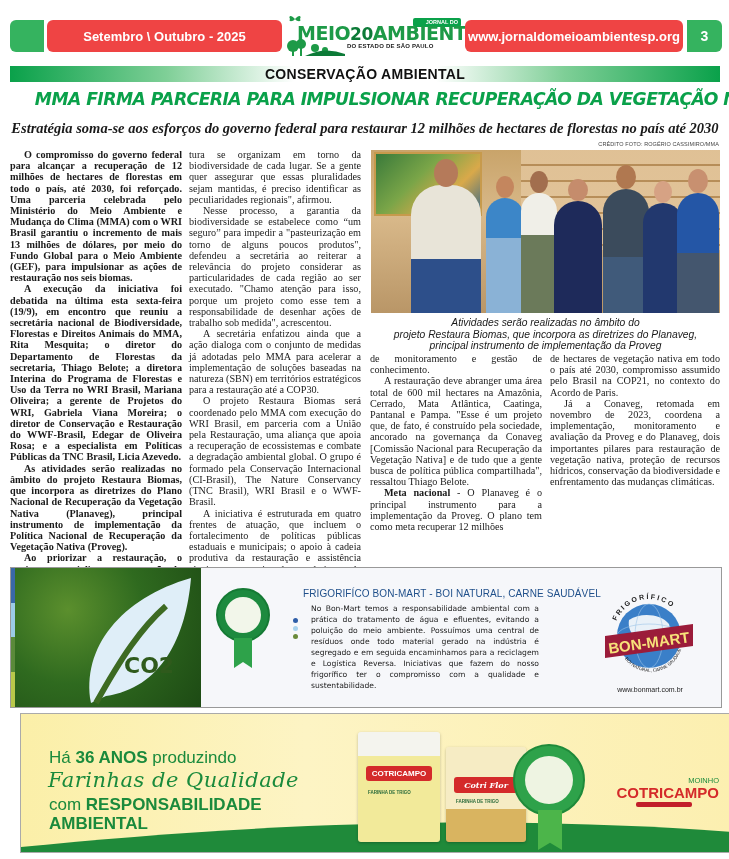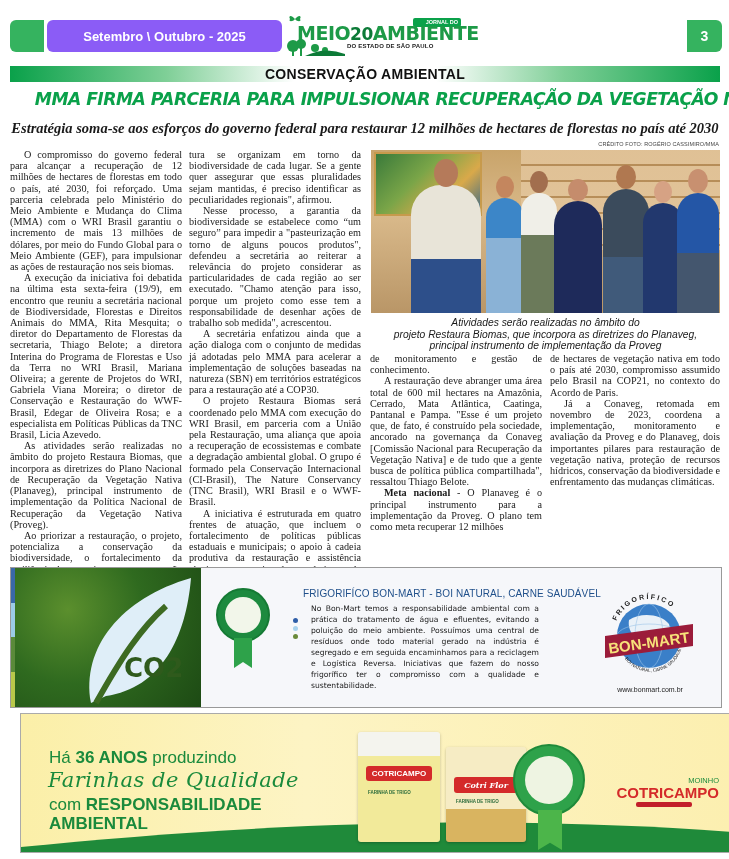--- a/index.html
+++ b/index.html
@@ -1,21 +1,21 @@
 <!DOCTYPE html>
 <html><head>
 <meta charset="utf-8">
 <style>
   * { box-sizing: border-box; margin: 0; padding: 0; }
   html, body { width: 729px; height: 859px; background: #ffffff; overflow: hidden; }
   body { position: relative; font-family: "Liberation Serif", serif; color: #1a1a1a; }
 
   
   .masthead { position: absolute; top: 20px; left: 10px; width: 712px; height: 32px; }
-  .mh-block { position: absolute; top: 0; height: 32px; background: #8b5cf6; border-radius: 6px; }
+  .mh-block { position: absolute; top: 0; height: 32px; background: #ef4444; border-radius: 6px; }
   .mh-left-stub { left: 0; width: 34px; background: #35b35f; border-radius: 6px 0 0 6px; }
   .mh-date { left: 37px; width: 235px; display: flex; align-items: center; justify-content: center;
     color: #fff; font-family: "Liberation Sans", sans-serif; font-weight: bold; font-size: 13px; }
   .mh-url { left: 455px; width: 218px; display: flex; align-items: center; justify-content: center;
     color: #fff; font-family: "Liberation Sans", sans-serif; font-weight: bold; font-size: 13px; }
   .mh-page { left: 677px; width: 35px; display: flex; align-items: center; justify-content: center;
     color: #fff; font-family: "Liberation Sans", sans-serif; font-weight: bold; font-size: 14px;
     background: #35b35f; border-radius: 0 6px 6px 0; }
   .mh-logo { position: absolute; left: 275px; top: -6px; width: 178px; height: 42px; }
   .logo-jornal { position: absolute; left: 128px; top: 4px; width: 48px; height: 9px; background: #0aa14a;
@@ -42,21 +42,21 @@
     color: #0aa14a; letter-spacing: -0.6px; transform: scaleX(0.93); transform-origin: center; white-space: nowrap; }
   .subhead { position: absolute; top: 120px; left: 10px; width: 710px; text-align: center;
     font-family: "Liberation Serif", serif; font-style: italic; font-size: 14.5px; color: #1a1a1a; white-space: nowrap; }
   .photo-credit { position: absolute; top: 141px; right: 10px; font-family: "Liberation Sans", sans-serif;
     font-size: 5.5px; color: #444; letter-spacing: 0.1px; }
 
   
   .col { position: absolute; font-size: 10.2px; line-height: 11.2px; text-align: justify; color: #1a1a1a; }
   .col p { text-indent: 14px; }
   .col p.noindent { text-indent: 0; }
-  .col1 { left: 10px; top: 149px; width: 172px; }
+  .col1 { left: 10px; top: 149px; width: 172px; font-weight: bold; }
   .col2 { left: 189px; top: 149px; width: 172px; }
   .col3 { left: 370px; top: 353px; width: 172px; }
   .col4 { left: 550px; top: 353px; width: 170px; }
   .col b { font-weight: bold; }
   .signature { margin-top: 12px; text-align: right; font-weight: bold; font-style: italic; font-size: 10.2px; line-height: 11.5px; }
 
   
   .photo { position: absolute; left: 371px; top: 150px; width: 349px; height: 163px; overflow: hidden;
     background: linear-gradient(180deg, #c9a46a 0%, #d9b98a 40%, #b99667 100%); }
   .photo .wall-art { position: absolute; left: 3px; top: 2px; width: 108px; height: 64px;
@@ -70,21 +70,21 @@
 
   
   .ad1 { position: absolute; left: 10px; top: 567px; width: 712px; height: 141px; border: 1px solid #999;
     background: #f6f7fa; overflow: hidden; }
   .ad1-img { position: absolute; left: 0; top: 0; width: 190px; height: 139px;
     background: radial-gradient(circle at 30% 30%, #5b8f2d 0%, #2f6a1f 45%, #1d4a14 100%); overflow: hidden; }
   .ad1-stripe { position: absolute; left: 0; top: 0; width: 4px; height: 139px;
     background: linear-gradient(180deg, #3a68a8 0 25%, #9ccbe7 25% 50%, #5a8a3a 50% 75%, #b8c84a 75% 100%); }
   .ad1-leaf { position: absolute; left: 70px; top: 10px; width: 110px; height: 130px; }
   .ad1-co2 { position: absolute; left: 113px; top: 85px; font-family: "DejaVu Sans", sans-serif; font-weight: bold;
-    font-size: 26px; color: #2f5a1c; }
+    font-size: 22px; color: #2f5a1c; }
   .ad1-seal { position: absolute; left: 205px; top: 20px; width: 54px; height: 54px; border-radius: 50%;
     background: #1d8a3f; border: 2px solid #157a34; }
   .ad1-seal-inner { position: absolute; left: 7px; top: 7px; width: 36px; height: 36px; border-radius: 50%; background: #f2f6ea; }
   .ad1-ribbon { position: absolute; left: 223px; top: 70px; width: 18px; height: 30px; background: #2ea24a;
     clip-path: polygon(0 0, 100% 0, 100% 100%, 50% 80%, 0 100%); }
   .ad1-dots { position: absolute; left: 282px; top: 50px; }
   .ad1-dots span { display: block; width: 5px; height: 5px; border-radius: 50%; margin-bottom: 3px; }
   .ad1-title { position: absolute; left: 292px; top: 20px; font-family: "Liberation Sans", sans-serif; font-size: 10px;
     color: #1f4f8a; letter-spacing: 0.1px; }
   .ad1-text { position: absolute; left: 300px; top: 35px; width: 228px; font-family: "DejaVu Sans", sans-serif;
@@ -132,20 +132,21 @@
       <circle cx="8" cy="10" r="6" fill="#1d9a47"></circle>
         <circle cx="16" cy="8" r="5" fill="#1d9a47"></circle>
       <rect x="7" y="13" width="2" height="7" fill="#1d9a47"></rect>
         <rect x="15" y="11" width="2" height="9" fill="#1d9a47"></rect>
       <circle cx="30" cy="12" r="4" fill="#1d9a47"></circle>
         <circle cx="40" cy="14" r="3" fill="#1d9a47"></circle>
       <path d="M20 20 Q40 10 60 18 L60 20Z" fill="#0c7a37"></path>
     </svg>
     <div class="logo-sub">DO ESTADO DE SÃO PAULO</div>
   </div>
+  <div class="mh-block mh-url">www.jornaldomeioambientesp.org</div>
   <div class="mh-block mh-page">3</div>
 </header>
 
 <div class="section-bar">
   <span>CONSERVAÇÃO AMBIENTAL</span>
 </div>
 
 <h1 class="headline">MMA FIRMA PARCERIA PARA IMPULSIONAR RECUPERAÇÃO DA VEGETAÇÃO NATIVA NOS BIOMAS</h1>
 <h2 class="subhead">Estratégia soma-se aos esforços do governo federal para restaurar 12 milhões de hectares de florestas no país até 2030</h2>
 <div class="photo-credit">CRÉDITO FOTO: ROGÉRIO CASSIMIRO/MMA</div>

